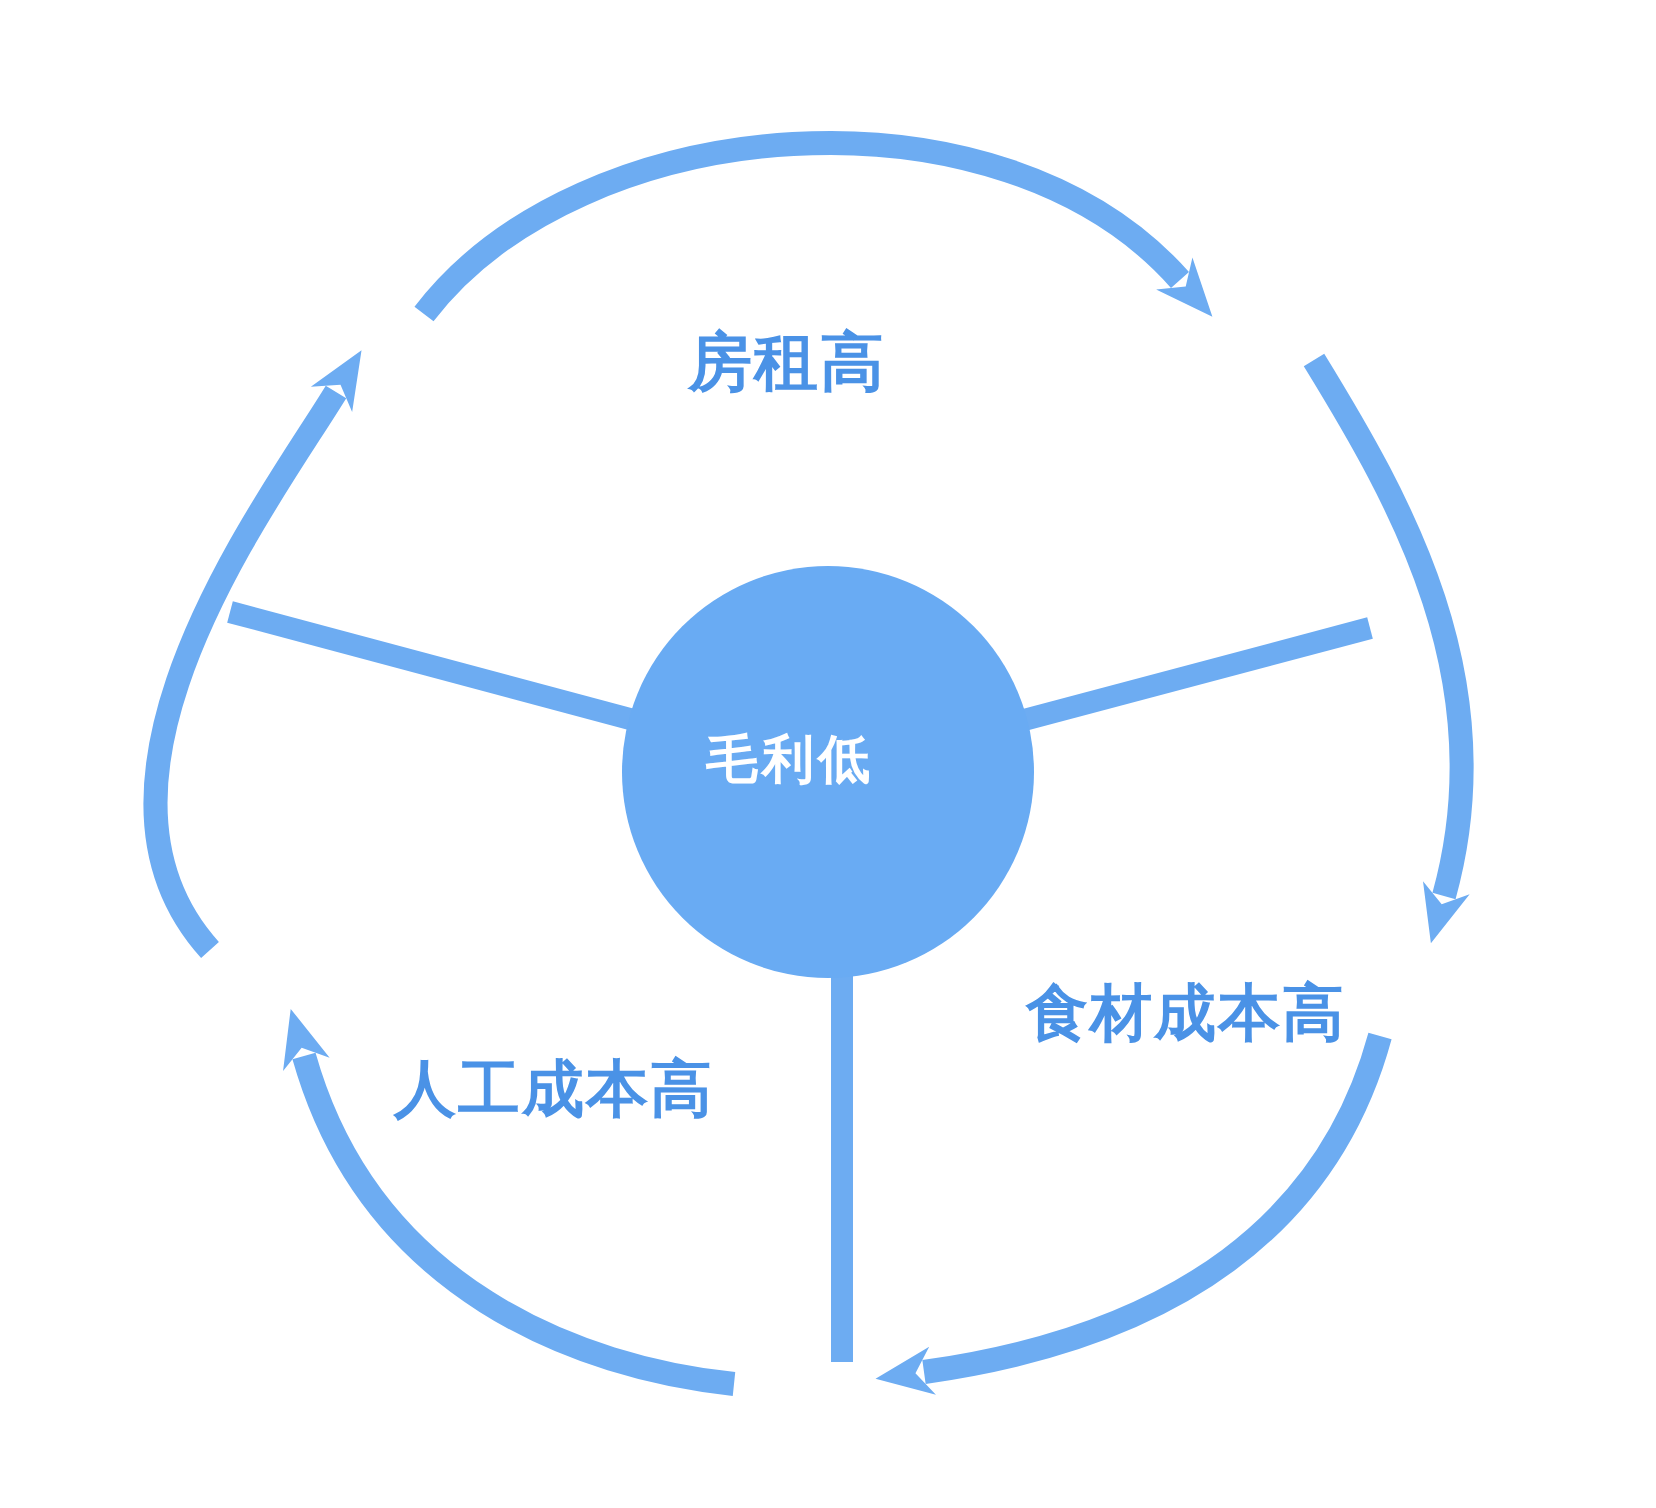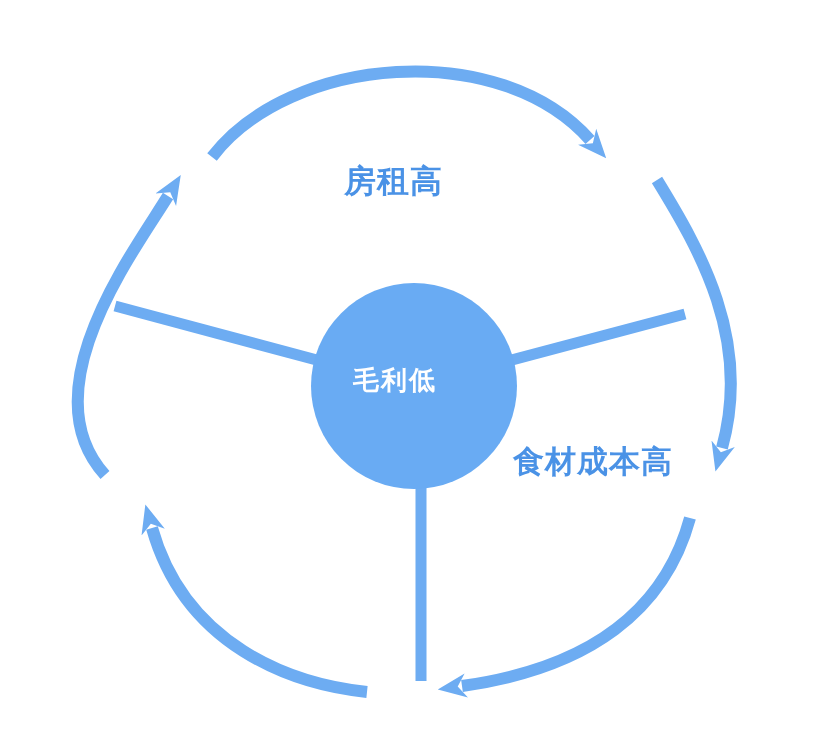--- a/index.html
+++ b/index.html
@@ -43,21 +43,21 @@
   .arrow-head { fill: var(--shape_blue); }
   .label {
     position: absolute;
     color: var(--label_blue);
     font-weight: 600;
     line-height: 1;
     white-space: nowrap;
     letter-spacing: 1px;
   }
   .label-top   { left: 344px; top: 165px; font-size: 32px; text-align: right; }
-  .label-right { left: 513px; top: 446px; font-size: 31px; }
+  .label-right { left: 513px; top: 491px; font-size: 31px; }
   .label-left  { left: 197px; top: 529px; font-size: 31px; }
   .center-label {
     position: absolute;
     left: 395px; top: 380px;
     transform: translate(-50%, -50%);
     color: var(--center_text);
     font-size: 26px;
     font-weight: bold;
     letter-spacing: 2px;
     white-space: nowrap;
@@ -91,14 +91,15 @@
       <path class="cycle-arc" marker-end="url(#arrowhead)" d="M 105 475 C 28 390, 135 250, 168 196"></path>
     </g>
   </svg>
 
   <div class="center-label">毛利低</div>
 
   <div class="label label-top">房租高</div>
 
   <div class="label label-right">食材成本高</div>
 
+  <div class="label label-left">人工成本高</div>
 
 </div>
 
 </body></html>

